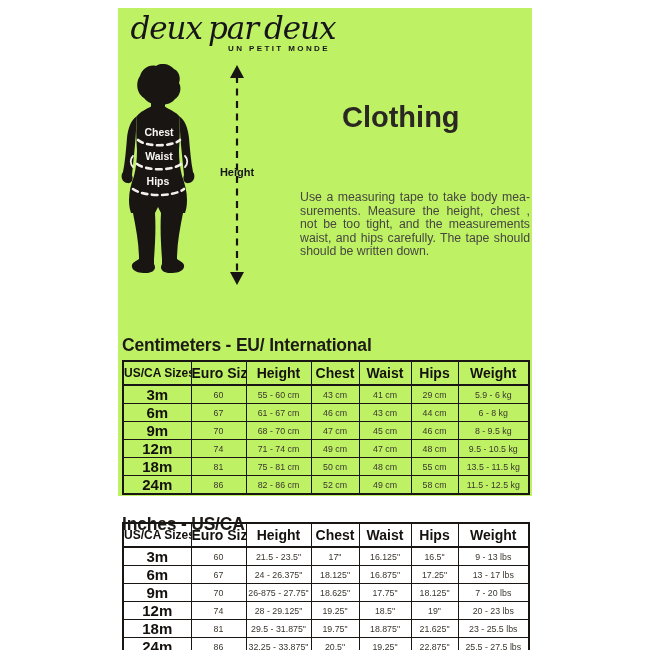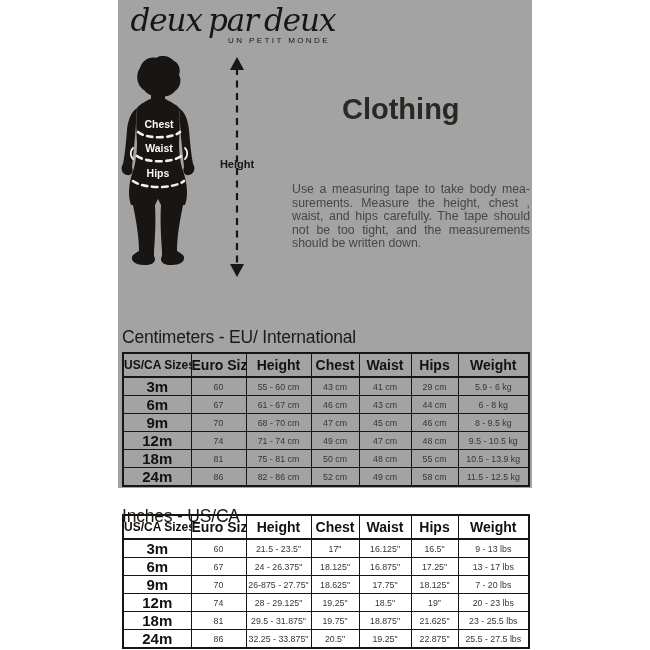--- a/index.html
+++ b/index.html
@@ -1,51 +1,51 @@
 <!DOCTYPE html>
 <html><head>
 <meta charset="utf-8">
 <style>
   * { margin:0; padding:0; box-sizing:border-box; }
   html,body { width:650px; height:650px; background:#ffffff; overflow:hidden; }
   body { font-family:"Liberation Sans", sans-serif; color:#1c1916; }
 
   .page   { position:relative; width:650px; height:650px; background:#ffffff; }
-  .panel  { position:absolute; left:118px; top:0; width:414px; height:488px; background:#a3a3a3; }
+  .panel  { position:absolute; left:118px; top:8px; width:414px; height:488px; background:#bef264; }
 
   
   .logo-script {
     position:absolute; left:0px; top:2px; width:230px; text-align:center;
     font-family:"DejaVu Serif", serif; font-style:italic; font-weight:normal;
     font-size:31px; color:#17141a; word-spacing:-3px; letter-spacing:-1px;
   }
   .tagline {
     position:absolute; left:96px; top:36px; width:130px; text-align:center;
-    font-size:8px; font-weight:normal; letter-spacing:2.4px; color:#17141a; white-space:nowrap;
+    font-size:8px; font-weight:bold; letter-spacing:2.4px; color:#17141a; white-space:nowrap;
   }
 
   
   .figure-svg { position:absolute; left:-2px; top:56px; width:86px; height:218px; }
   .arrow-svg  { position:absolute; left:110px; top:57px; width:18px; height:220px; }
   .height-label {
     position:absolute; left:101px; top:158px; width:36px; text-align:center;
     font-size:11px; font-weight:bold; color:#17141a;
   }
 
   
   .title { position:absolute; left:176px; top:90px; width:180px;
            font-size:29px; font-weight:bold; color:#2b2723; line-height:38px;margin-left:48px; }
   .title span { display:block; }
   .intro { position:absolute; left:174px; top:183px; width:238px;
            font-size:12.3px; line-height:13.6px; color:#474641; }
-  .intro .jline { text-align:justify; text-align-last:justify; white-space:nowrap; }
+  .intro .jline { text-align:justify; text-align-last:justify; white-space:nowrap;margin-left:8px; }
   .intro .jline.last { text-align-last:left; }
 
   
-  .sec-heading { position:absolute; left:4px; font-size:17.5px; font-weight:normal;
+  .sec-heading { position:absolute; left:4px; font-size:17.5px; font-weight:bold;
                  color:#1d1a17; letter-spacing:-0.2px; }
   .sec-heading.cm { top:327px; }
   .sec-heading.inch { top:489px;margin-top:17px; }
 
   
   .sizes-table { position:absolute; left:4px; width:406px; table-layout:fixed;
                  border-collapse:collapse; border:2px solid #181512; }
   .sizes-table.cm { top:352px; }
   .sizes-table.inch { top:514px; }
   .sizes-table th, .sizes-table td {
@@ -107,22 +107,22 @@
     </svg>
     <div class="height-label">Height</div>
 
     <h1 class="title">
         <span>Clothing</span>
       </h1>
 
     <div class="intro">
       <div class="jline">Use a measuring tape to take body mea-</div>
       <div class="jline">surements. Measure the height, chest ,</div>
+      <div class="jline">not be too tight, and the measurements</div>
       <div class="jline">waist, and hips carefully. The tape should</div>
-      <div class="jline">not be too tight, and the measurements</div>
       <div class="jline last">should be written down.</div>
     </div>
 
     <h2 class="sec-heading cm">Centimeters - EU/ International</h2>
     <table class="sizes-table cm">
       <colgroup>
         <col style="width:68px">
           <col style="width:55px">
           <col style="width:65px">
         <col style="width:48px">
@@ -178,21 +178,21 @@
             <td>48 cm</td>
             <td>9.5 - 10.5 kg</td>
           </tr>
           <tr>
             <td>18m</td>
             <td>81</td>
             <td>75 - 81 cm</td>
             <td>50 cm</td>
             <td>48 cm</td>
             <td>55 cm</td>
-            <td>10.5 - 13.9 kg</td>
+            <td>13.5 - 11.5 kg</td>
           </tr>
           <tr>
             <td>24m</td>
             <td>86</td>
             <td>82 - 86 cm</td>
             <td>52 cm</td>
             <td>49 cm</td>
             <td>58 cm</td>
             <td>11.5 - 12.5 kg</td>
           </tr>

